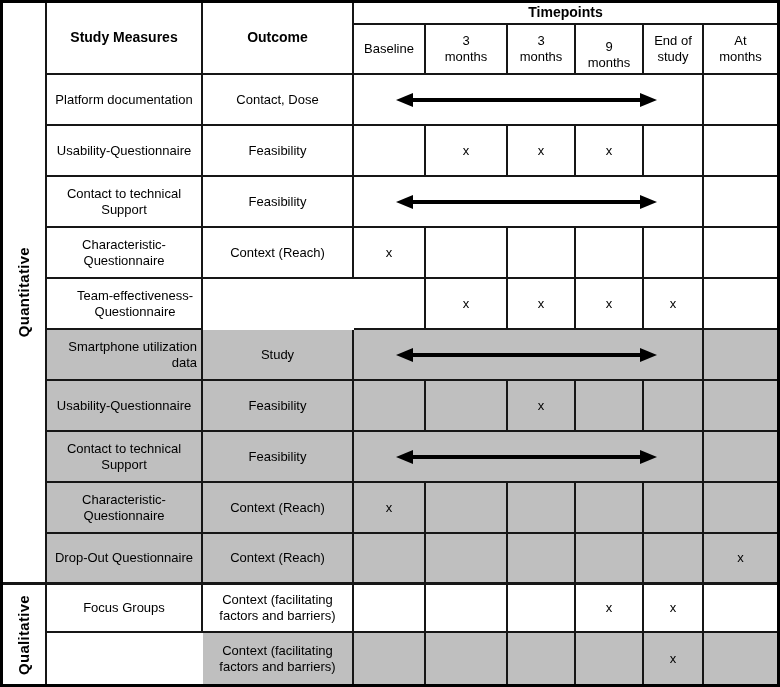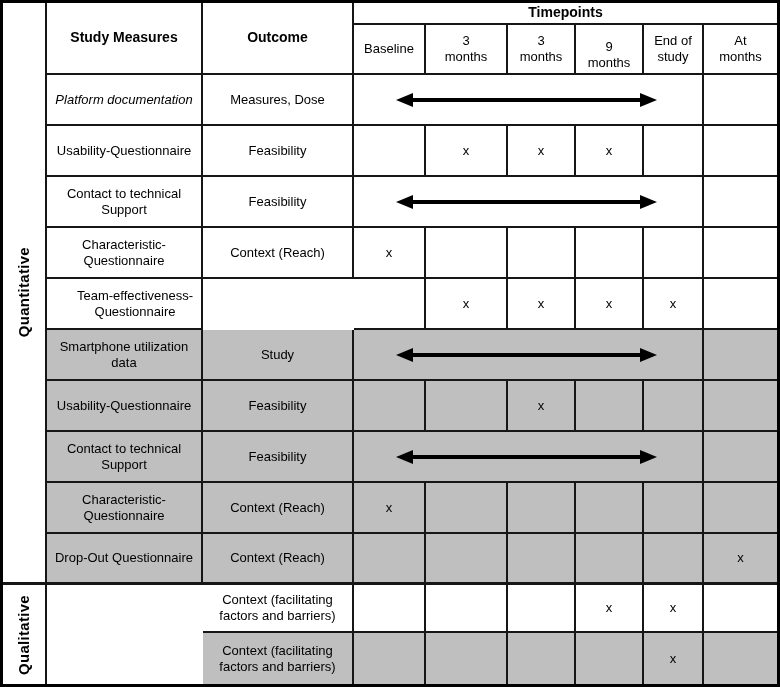--- a/index.html
+++ b/index.html
@@ -70,22 +70,22 @@
       </div>
       <div class="cell th sub" style="grid-area: 2 / 7; align-items: flex-end;">
         <div class="tp-inner">9 months</div>
       </div>
       <div class="cell th sub" style="grid-area: 2 / 8;">
         <div class="tp-inner">End of study</div>
       </div>
       <div class="cell th sub last-col" style="grid-area: 2 / 9;">
         <div class="tp-inner">At months</div>
       </div>
-      <div class="cell measure" style="grid-area: 3 / 2; font-style: italic;">Platform documentation</div>
-      <div class="cell outcome" style="grid-area: 3 / 3;">Measures, Dose</div>
+      <div class="cell measure" style="grid-area: 3 / 2;">Platform documentation</div>
+      <div class="cell outcome" style="grid-area: 3 / 3;">Contact, Dose</div>
       <div class="cell tl" style="grid-area: 3 / 4 / auto / span 5;">
         <div class="arrow">
           <div class="shaft"></div>
           <div class="head left"></div>
           <div class="head right"></div>
         </div>
       </div>
       <div class="cell tl last-col" style="grid-area: 3 / 9;"></div>
       <div class="cell measure" style="grid-area: 4 / 2;">Usability-Questionnaire</div>
       <div class="cell outcome" style="grid-area: 4 / 3;">Feasibility</div>
@@ -113,21 +113,21 @@
       <div class="cell tl mark" style="grid-area: 6 / 7;"></div>
       <div class="cell tl mark" style="grid-area: 6 / 8;"></div>
       <div class="cell tl mark last-col" style="grid-area: 6 / 9;"></div>
       <div class="cell measure" style="grid-area: 7 / 2; padding-left: 26px;">Team-effectiveness-Questionnaire</div>
       <div class="cell tl mark" style="grid-area: 7 / 4;"></div>
       <div class="cell tl mark" style="grid-area: 7 / 5;">x</div>
       <div class="cell tl mark" style="grid-area: 7 / 6;">x</div>
       <div class="cell tl mark" style="grid-area: 7 / 7;">x</div>
       <div class="cell tl mark" style="grid-area: 7 / 8;">x</div>
       <div class="cell tl mark last-col" style="grid-area: 7 / 9;"></div>
-      <div class="cell measure shaded" style="grid-area: 8 / 2;">Smartphone utilization data</div>
+      <div class="cell measure shaded" style="grid-area: 8 / 2; text-align: right;">Smartphone utilization data</div>
       <div class="cell outcome shaded" style="grid-area: 8 / 3;">Study</div>
       <div class="cell tl shaded" style="grid-area: 8 / 4 / auto / span 5;">
         <div class="arrow">
           <div class="shaft"></div>
           <div class="head left"></div>
           <div class="head right"></div>
         </div>
       </div>
       <div class="cell tl last-col shaded" style="grid-area: 8 / 9;"></div>
       <div class="cell measure shaded" style="grid-area: 9 / 2;">Usability-Questionnaire</div>
@@ -157,20 +157,21 @@
       <div class="cell tl mark shaded" style="grid-area: 11 / 8;"></div>
       <div class="cell tl mark shaded last-col" style="grid-area: 11 / 9;"></div>
       <div class="cell measure shaded sec-end" style="grid-area: 12 / 2;">Drop-Out Questionnaire</div>
       <div class="cell outcome shaded sec-end" style="grid-area: 12 / 3;">Context (Reach)</div>
       <div class="cell tl mark shaded sec-end" style="grid-area: 12 / 4;"></div>
       <div class="cell tl mark shaded sec-end" style="grid-area: 12 / 5;"></div>
       <div class="cell tl mark shaded sec-end" style="grid-area: 12 / 6;"></div>
       <div class="cell tl mark shaded sec-end" style="grid-area: 12 / 7;"></div>
       <div class="cell tl mark shaded sec-end" style="grid-area: 12 / 8;"></div>
       <div class="cell tl mark shaded sec-end last-col" style="grid-area: 12 / 9;">x</div>
+      <div class="cell measure" style="grid-area: 13 / 2;">Focus Groups</div>
       <div class="cell outcome" style="grid-area: 13 / 3;">Context (facilitating factors and barriers)</div>
       <div class="cell tl mark" style="grid-area: 13 / 4;"></div>
       <div class="cell tl mark" style="grid-area: 13 / 5;"></div>
       <div class="cell tl mark" style="grid-area: 13 / 6;"></div>
       <div class="cell tl mark" style="grid-area: 13 / 7;">x</div>
       <div class="cell tl mark" style="grid-area: 13 / 8;">x</div>
       <div class="cell tl mark last-col" style="grid-area: 13 / 9;"></div>
       <div class="cell outcome shaded last-row" style="grid-area: 14 / 3;">Context (facilitating factors and barriers)</div>
       <div class="cell tl mark shaded last-row" style="grid-area: 14 / 4;"></div>
       <div class="cell tl mark shaded last-row" style="grid-area: 14 / 5;"></div>

